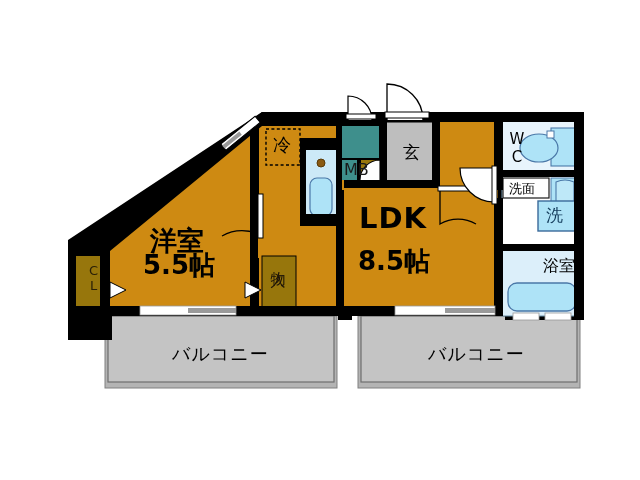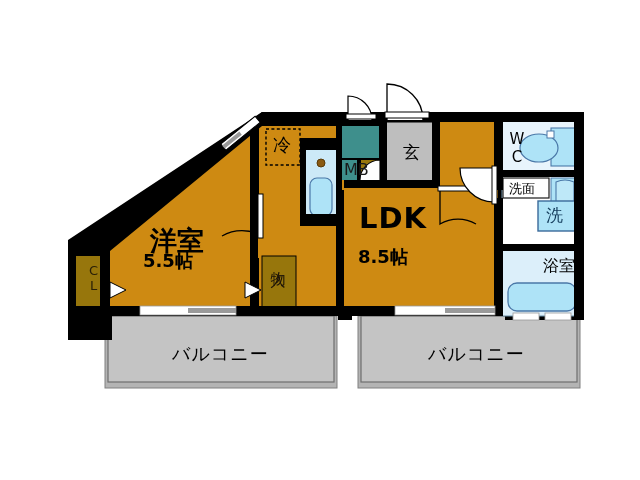--- a/index.html
+++ b/index.html
@@ -27,21 +27,21 @@
     white-space: nowrap;
     line-height: 1;
     user-select: none;
   }
   .room-name {
     font-size: 27px;
     font-weight: bold;
     letter-spacing: 0px;
   }
   .room-size {
-    font-size: 18px;
+    font-size: 26px;
     font-weight: bold;
   }
   .ldk-name {
     font-size: 29px;
     font-weight: bold;
     letter-spacing: 1px;
   }
   .small-jp {
     font-size: 13px;
     font-weight: normal;

